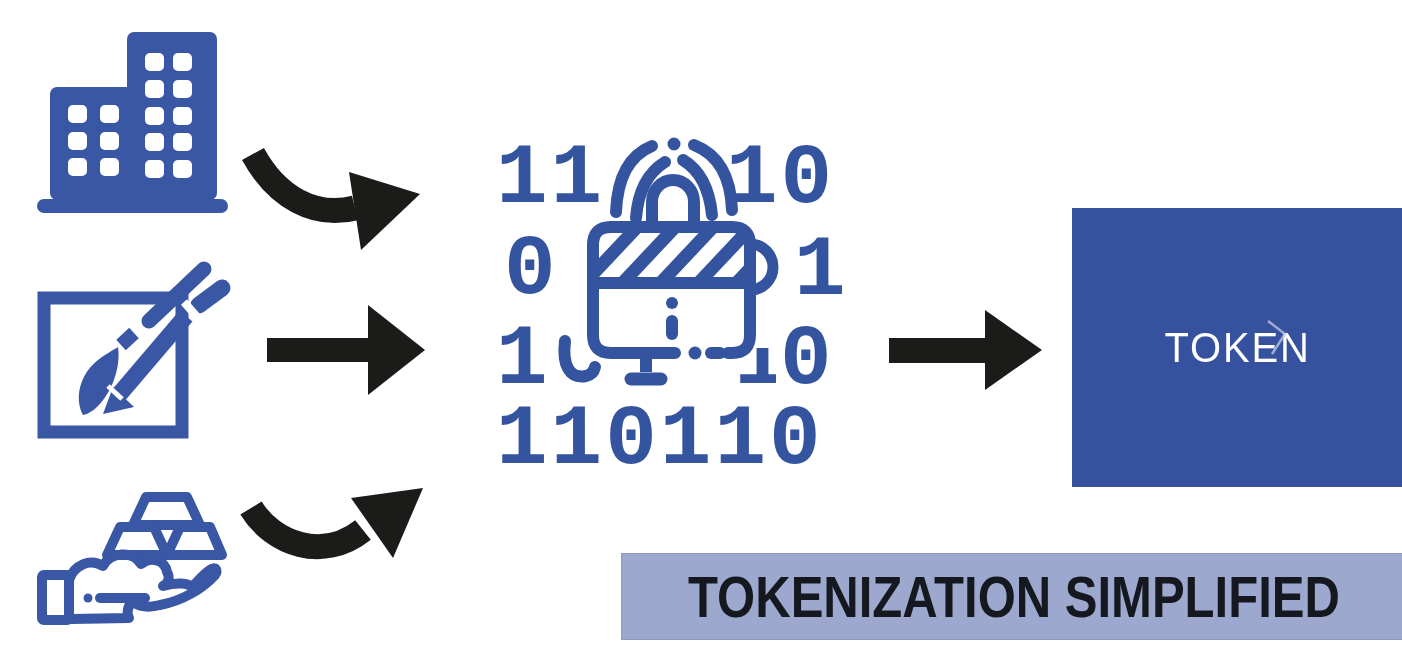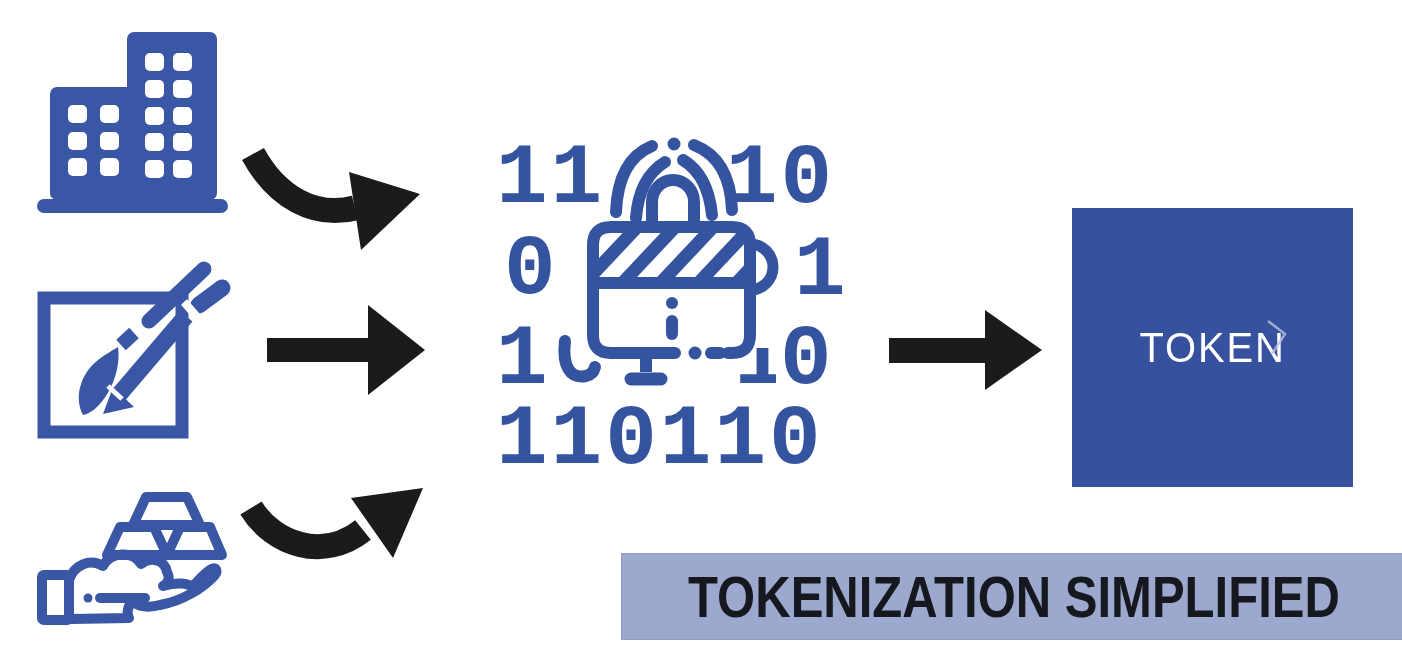--- a/index.html
+++ b/index.html
@@ -4,21 +4,21 @@
 <style>
   html,body{margin:0;padding:0;background:#ffffff;}
   .stage{position:relative;width:1402px;height:653px;background:#ffffff;overflow:hidden;
          font-family:"Liberation Sans",sans-serif;}
   .abs{position:absolute;}
   svg{display:block;overflow:visible;}
   
   .bin{font-family:"Liberation Mono","DejaVu Sans Mono",monospace;font-weight:700;
        font-size:86px;fill:#35549f;}
   
-  .token-box{position:absolute;left:1072px;top:208px;width:281px;height:279px;
+  .token-box{position:absolute;left:1072px;top:208px;width:331px;height:279px;
              background:#36519e;display:flex;align-items:center;justify-content:center;}
   .token-label{color:#ffffff;font-size:43px;letter-spacing:2px;font-weight:400;
                transform:scaleX(.93);}
   .token-chevron{position:absolute;left:192px;top:108px;}
   
   .banner{position:absolute;left:621px;top:553px;width:786px;height:87px;
           background:#9da8ce;border:1px solid #8e9ac4;box-sizing:border-box;
           display:flex;align-items:center;justify-content:center;}
   .banner-text{color:#15181e;font-weight:700;font-size:57px;letter-spacing:0px;
                transform:scaleX(.86);white-space:nowrap;}

